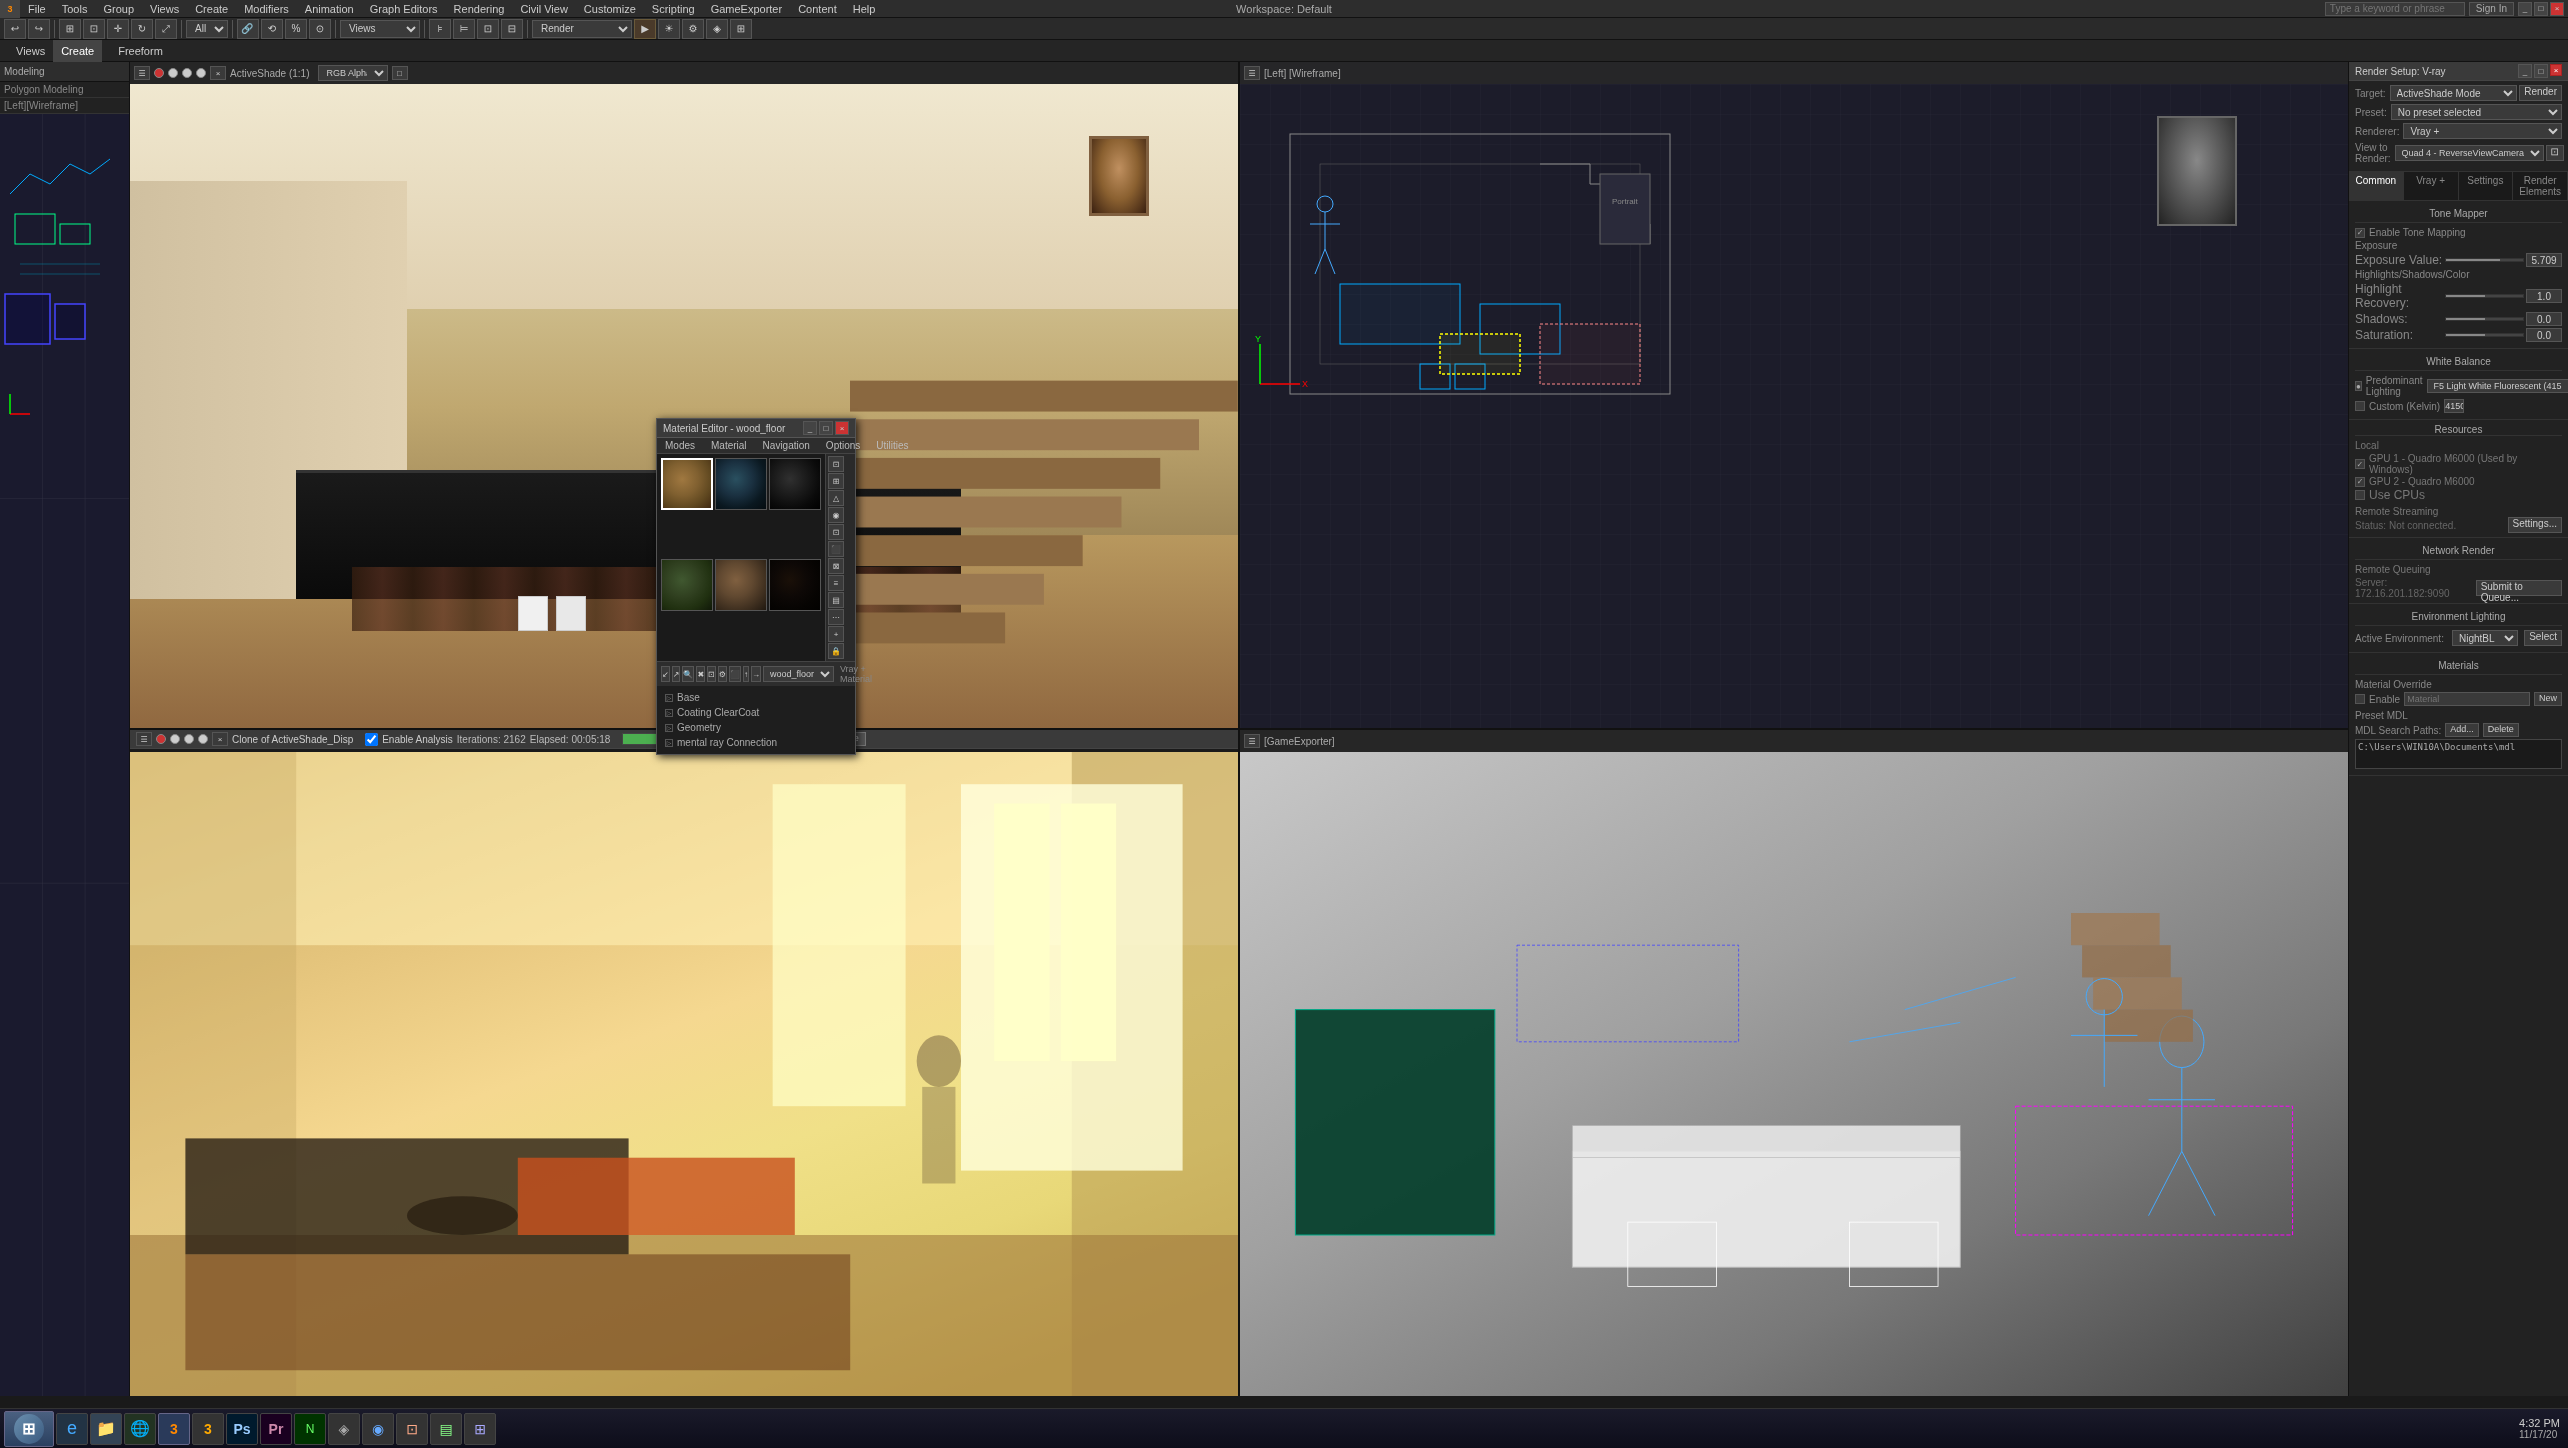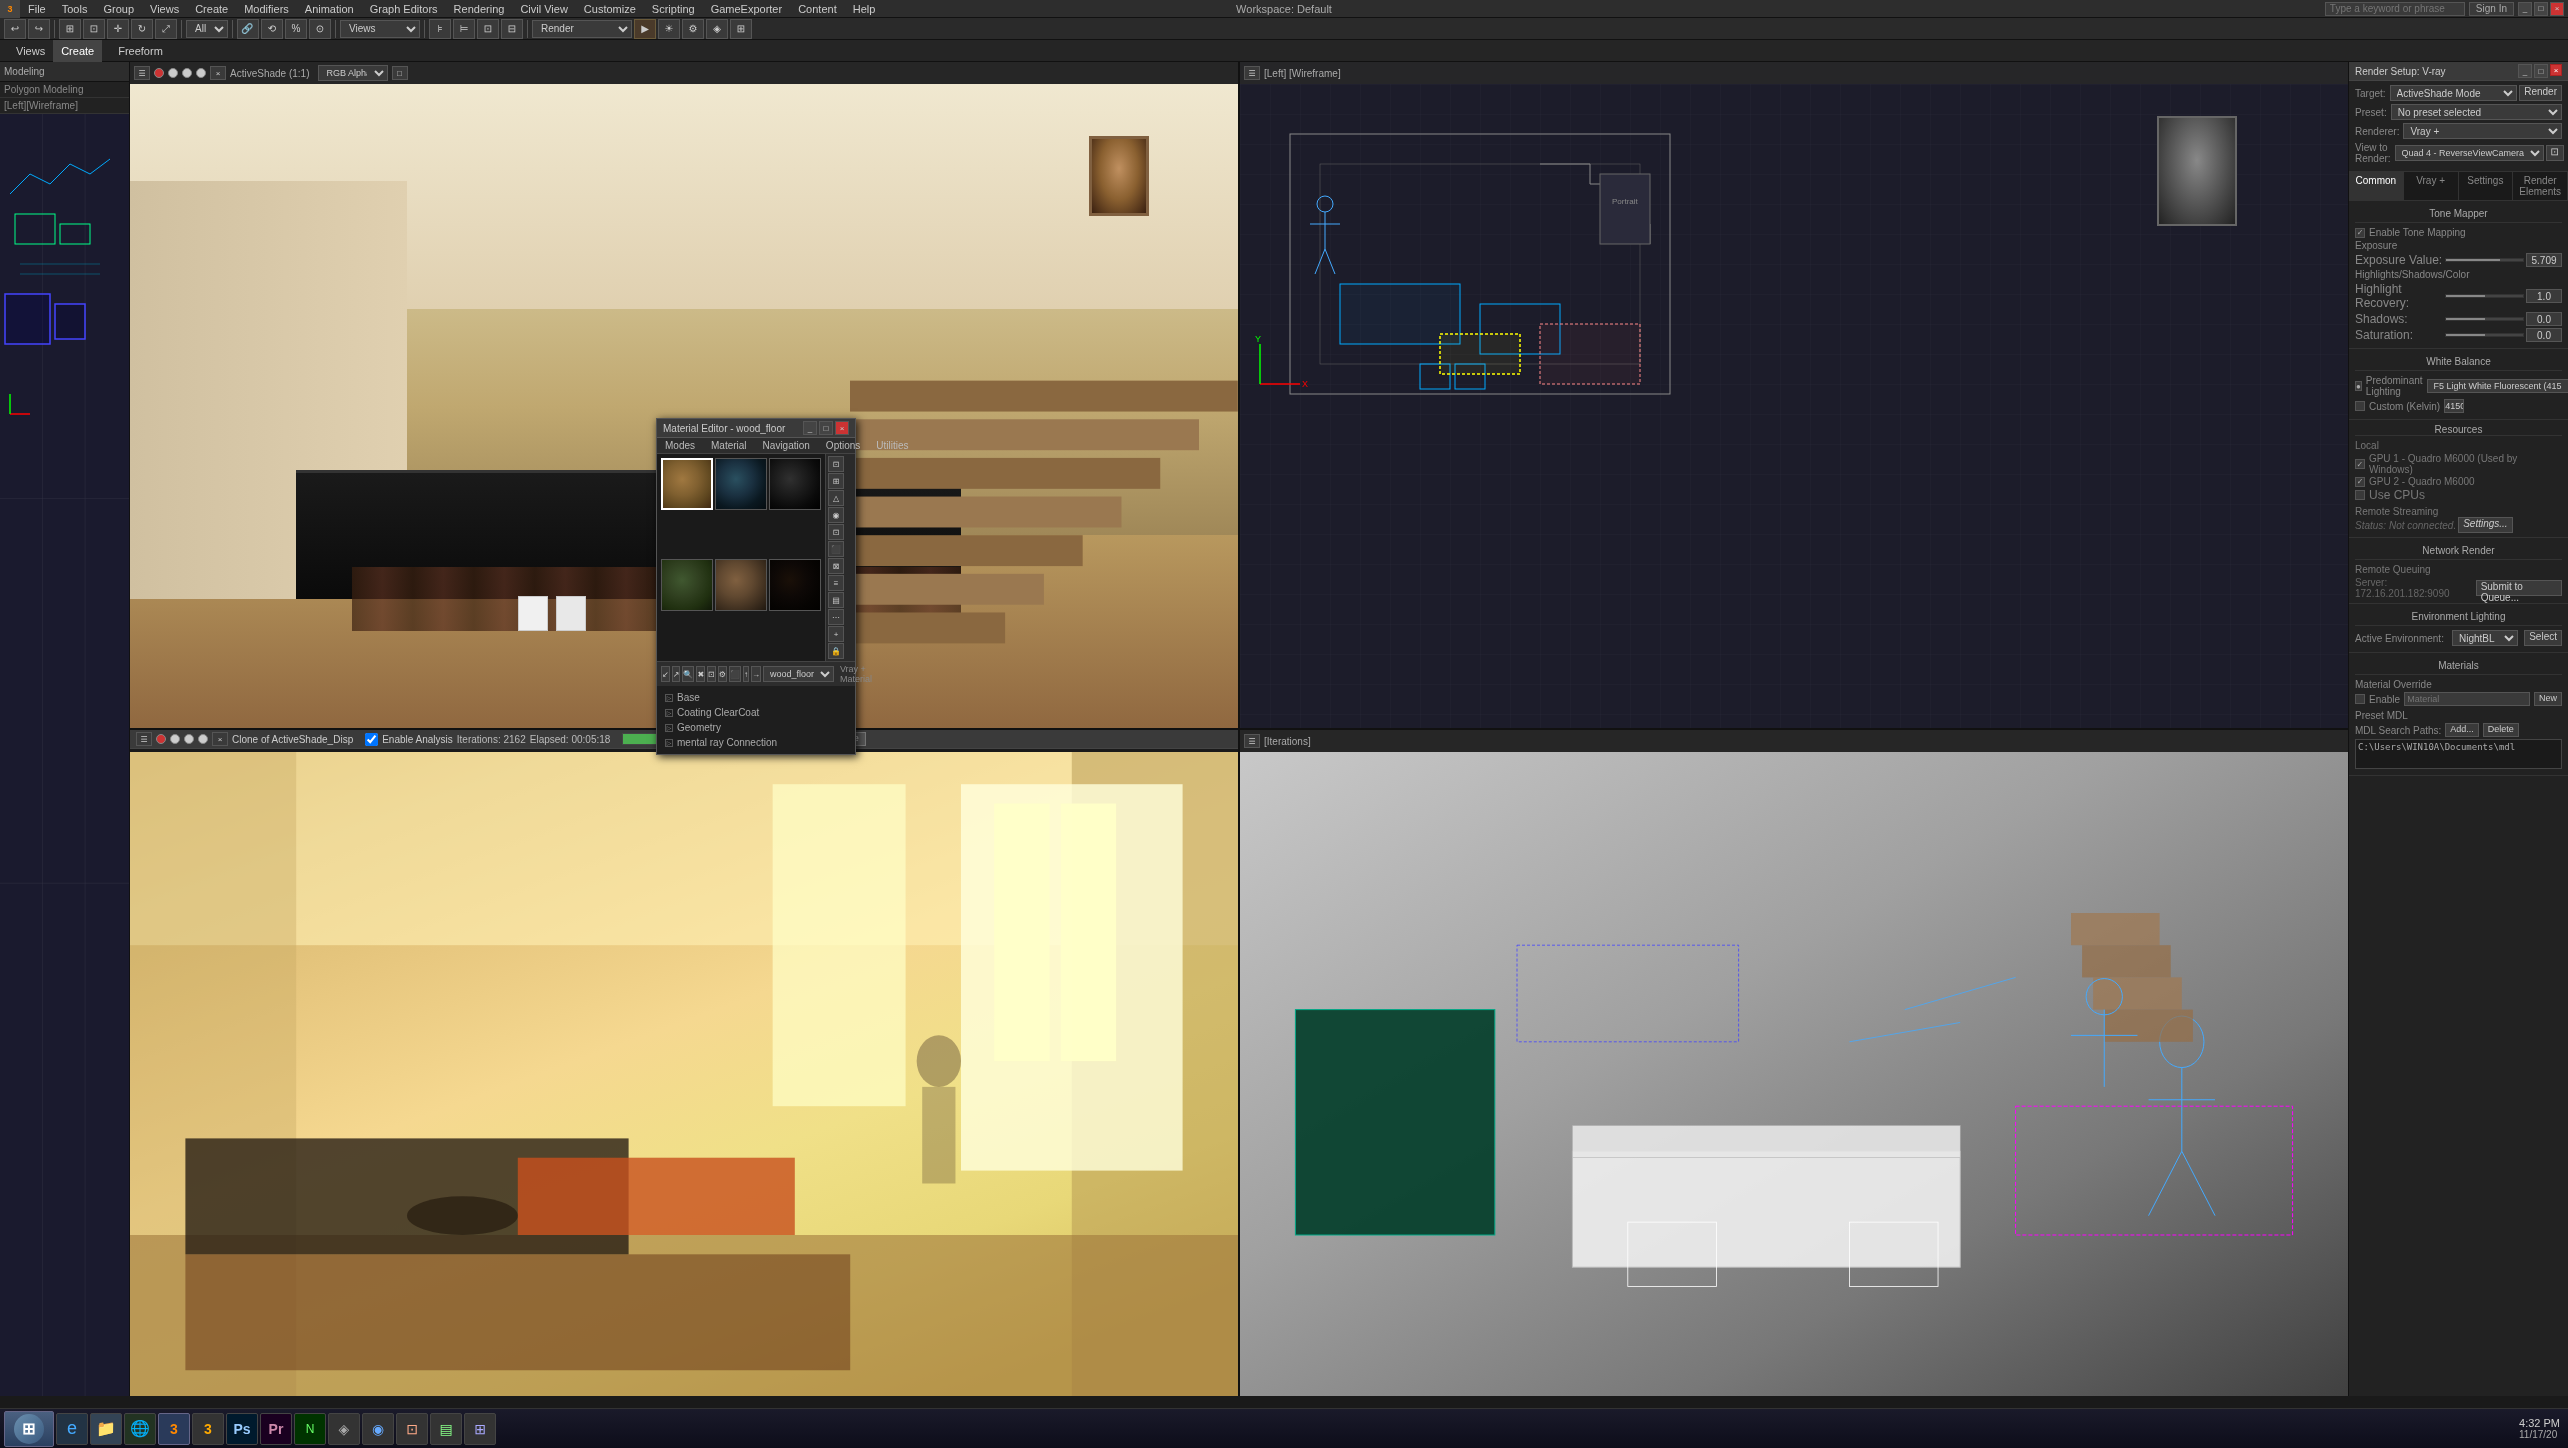--- a/index.html
+++ b/index.html
@@ -1111,21 +1111,21 @@
             <ellipse cx="73%" cy="48%" rx="2%" ry="4%" fill="rgba(80,60,40,0.4)"></ellipse>
             <rect x="71.5%" y="52%" width="3%" height="15%" fill="rgba(80,60,40,0.3)"></rect>
           </svg>
         </div>
       </div>
     </div>
 
     <div class="viewport viewport-bottom-right">
       <div class="viewport-header">
         <div class="vp-btn">☰</div>
-        <span class="vp-title">[Iterations]</span>
+        <span class="vp-title">[GameExporter]</span>
       </div>
       <div style="position:absolute;top:22px;left:0;right:0;bottom:0;">
         <svg width="100%" height="100%">
 
           <defs>
             <linearGradient id="perspBg" x1="0%" y1="0%" x2="100%" y2="100%">
               <stop offset="0%" style="stop-color:#c8c8c8"></stop>
               <stop offset="40%" style="stop-color:#a0a0a0"></stop>
               <stop offset="70%" style="stop-color:#787878"></stop>
               <stop offset="100%" style="stop-color:#404040"></stop>
@@ -1367,21 +1367,21 @@
       </div>
       <div class="gpu-checkbox-row">
         <div class="checkbox-box">✓</div>
         <span style="font-size:10px;color:#777;">GPU 2 - Quadro M6000</span>
       </div>
       <div class="gpu-checkbox-row">
         <div class="checkbox-box"></div>
         <span style="font-size:12px;color:#777;">Use CPUs</span>
       </div>
       <div style="font-size:10px;color:#777;margin-top:4px;">Remote Streaming</div>
-      <div style="display:flex;align-items:center;justify-content:flex-start;font-style:italic;">
+      <div style="display:flex;align-items:center;justify-content:space-between;">
         <span style="font-size:10px;color:#666;">Status: Not connected.</span>
         <div class="right-btn">Settings...</div>
       </div>
     </div>
 
     <div class="network-section">
       <div class="section-title">Network Render</div>
       <div style="font-size:10px;color:#777;">Remote Queuing</div>
       <div style="display:flex;align-items:center;justify-content:space-between;margin-top:2px;">
         <span style="font-size:10px;color:#666;">Server: 172.16.201.182:9090</span>

